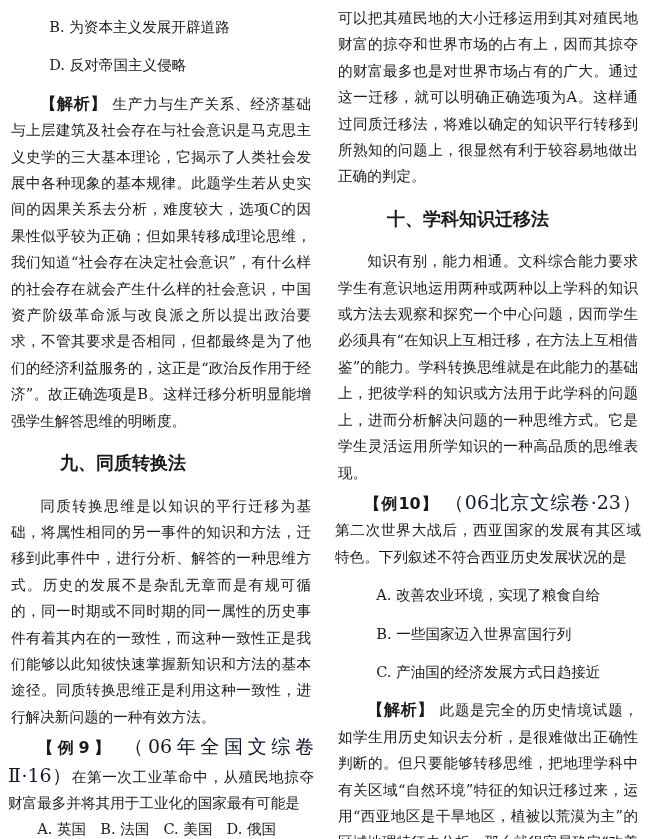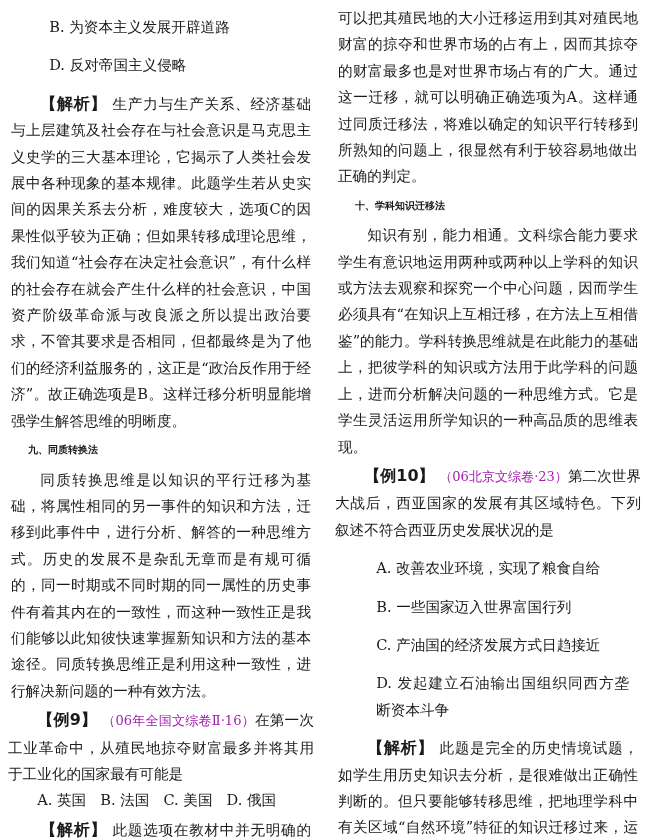--- a/index.html
+++ b/index.html
@@ -11,23 +11,23 @@
   .col {
     position: absolute; top: 2px; width: 306px;
     font-size: 14.6px; line-height: 26.4px;
     text-align: justify; text-justify: inter-character;
   }
   .col.left { left: 8px; }
   .col.right { left: 335px; }
   .p { margin: 3px; text-indent: 2em; }
   .opt { margin: 12px; padding-left: 2em; }
   .opts-row { margin: 0; padding-left: 2em; display: flex; gap: 14px; }
-  .heading { margin: 0; padding-left: 2em; font-family: "DejaVu Sans", "Liberation Sans", sans-serif; font-weight: bold; font-size: 10px; }
+  .heading { margin: 16px; padding-left: 2em; font-family: "DejaVu Sans", "Liberation Sans", sans-serif; font-weight: bold; font-size: 18px; }
   .tag { font-family: "DejaVu Sans", "Liberation Sans", sans-serif; font-weight: bold; font-size: 16px; }
-  .src { font-size: 13px; color: #a21caf; }
+  .src { font-size: 19px; color: #0f172a; }
   .ex { margin: 0; text-indent: 2em; }
 </style>
 </head>
 <body>
 
 <div class="col left">
   <p class="opt">B. 为资本主义发展开辟道路</p>
   <p class="opt">D. 反对帝国主义侵略</p>
   <p class="p"><span class="tag">【解析】</span> <span>生产力与生产关系、经济基础与上层建筑及社会存在与社会意识是马克思主义史学的三大基本理论，它揭示了人类社会发展中各种现象的基本规律。此题学生若从史实间的因果关系去分析，难度较大，选项C的因果性似乎较为正确；但如果转移成理论思维，我们知道“社会存在决定社会意识”，有什么样的社会存在就会产生什么样的社会意识，中国资产阶级革命派与改良派之所以提出政治要求，不管其要求是否相同，但都最终是为了他们的经济利益服务的，这正是“政治反作用于经济”。故正确选项是B。这样迁移分析明显能增强学生解答思维的明晰度。</span></p>
   <p class="heading">九、同质转换法</p>
@@ -43,16 +43,15 @@
 </div>
 
 <div class="col right">
   <p class="p" style="text-indent:0">可以把其殖民地的大小迁移运用到其对殖民地财富的掠夺和世界市场的占有上，因而其掠夺的财富最多也是对世界市场占有的广大。通过这一迁移，就可以明确正确选项为A。这样通过同质迁移法，将难以确定的知识平行转移到所熟知的问题上，很显然有利于较容易地做出正确的判定。</p>
   <p class="heading">十、学科知识迁移法</p>
   <p class="p">知识有别，能力相通。文科综合能力要求学生有意识地运用两种或两种以上学科的知识或方法去观察和探究一个中心问题，因而学生必须具有“在知识上互相迁移，在方法上互相借鉴”的能力。学科转换思维就是在此能力的基础上，把彼学科的知识或方法用于此学科的问题上，进而分析解决问题的一种思维方式。它是学生灵活运用所学知识的一种高品质的思维表现。</p>
   <p class="ex"><span class="tag">【例10】</span> <span class="src">（06北京文综卷·23）</span><span>第二次世界大战后，西亚国家的发展有其区域特色。下列叙述不符合西亚历史发展状况的是</span></p>
   <p class="opt">A. 改善农业环境，实现了粮食自给</p>
   <p class="opt">B. 一些国家迈入世界富国行列</p>
   <p class="opt">C. 产油国的经济发展方式日趋接近</p>
-  <p class="opt">D. 发起建立石油输出国组织同西方垄断资本斗争</p>
   <p class="p"><span class="tag">【解析】</span> <span>此题是完全的历史情境试题，如学生用历史知识去分析，是很难做出正确性判断的。但只要能够转移思维，把地理学科中有关区域“自然环境”特征的知识迁移过来，运用“西亚地区是干旱地区，植被以荒漠为主”的区域地理特征去分析，那么就很容易确定“改善农业环境，实现了粮食自给”对此地区来说是难以实现的，故正确答案为A。此题属于史地迁移类。</span></p>
 
 </div>
 
 </body></html>

